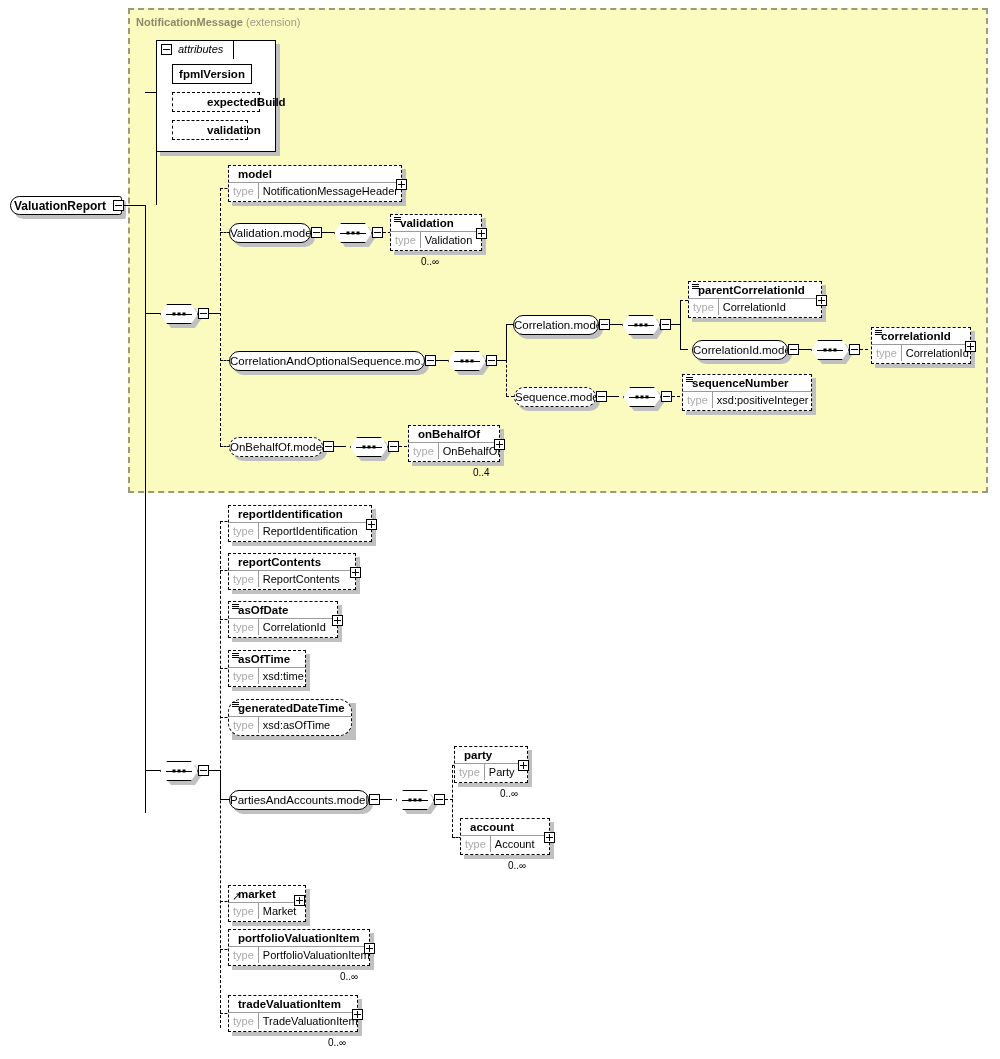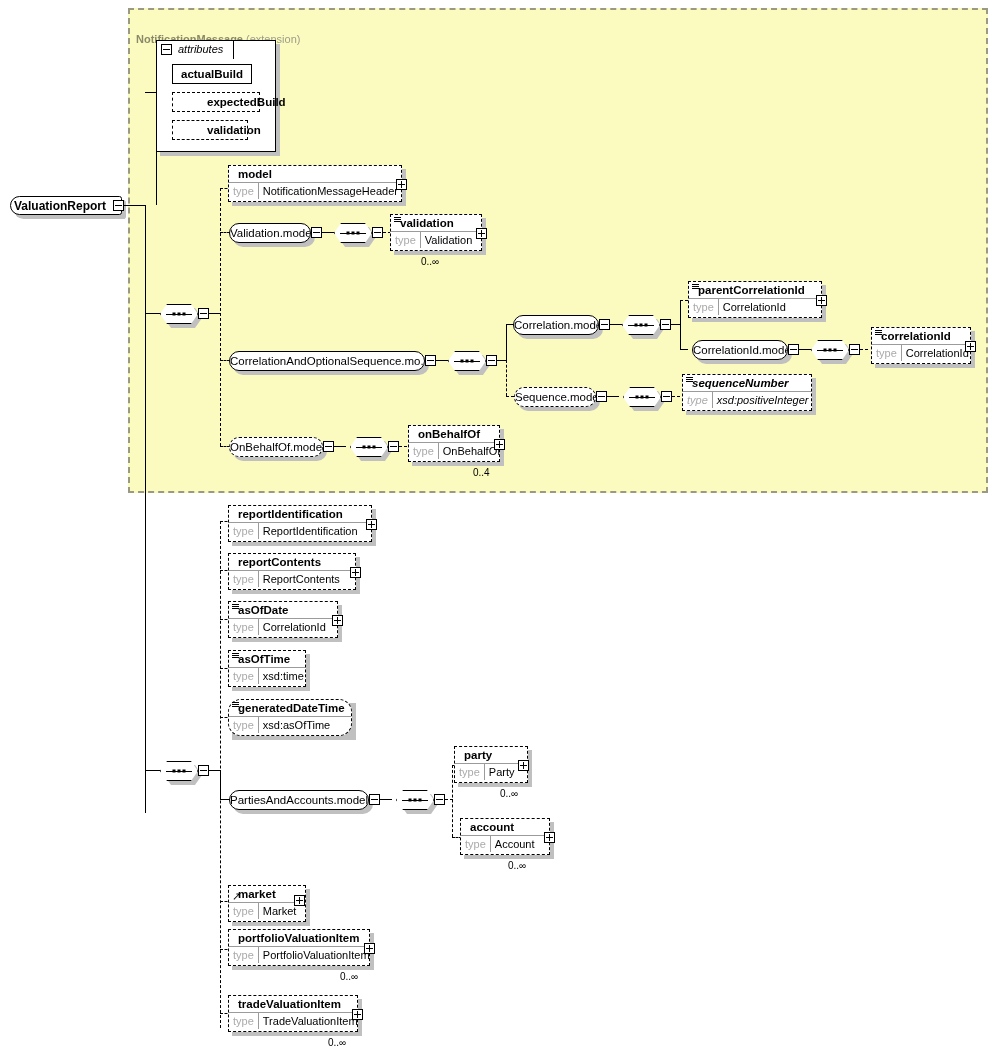--- a/index.html
+++ b/index.html
@@ -1,21 +1,21 @@
 <!DOCTYPE html>
 <html><head>
 <meta charset="utf-8">
 <style>
   html,body{margin:0;padding:0;background:#ffffff;}
   body{font-family:"Liberation Sans",sans-serif;}
   #canvas{position:relative;width:1000px;height:1059px;background:#fff;overflow:hidden;}
 
   
   .ext-box{position:absolute;background:#fcfbbf;border:2px dashed #9a9a82;box-sizing:border-box;}
-  .ext-label{position:absolute;font-size:11px;font-weight:bold;color:#8a8a6a;white-space:nowrap;margin-top:17px;}
+  .ext-label{position:absolute;font-size:11px;font-weight:bold;color:#8a8a6a;white-space:nowrap;}
   .ext-label .paren{font-weight:normal;color:#9c9c8a;}
   .shadow{position:absolute;background:#c0c0c0;z-index:0;}
 
   
   .el{position:absolute;background:#ffffff;box-sizing:border-box;z-index:2;}
   .el.opt{border:1px dashed #000;}
   .el .nm{font-size:11.5px;font-weight:bold;color:#000;padding:1px 4px 0 9px;line-height:15px;white-space:nowrap;}
   .el .tyrow{display:flex;border-top:1px solid #9b9b9b;height:16px;align-items:center;}
   .el .ty{font-size:11px;color:#aaaaaa;padding:0 4px;line-height:16px;border-right:1px solid #9b9b9b;}
   .el .tv{font-size:11px;color:#000;padding:0 4px;line-height:16px;white-space:nowrap;}
@@ -95,21 +95,21 @@
 
   <div class="shadow" style="left:160px;top:44px;width:120px;height:112px;"></div>
   <div class="attrbox" style="left:156px;top:40px;width:120px;height:112px;"></div>
   <div class="attrtab" style="left:156px;top:40px;width:78px;height:19px;">
     <span>attributes</span>
   </div>
   <div class="tgl" style="left:161px;top:44px;"></div>
 
   <div class="shadow" style="left:176px;top:68px;width:80px;height:20px;"></div>
   <div class="attr req" style="left:172px;top:64px;width:80px;height:20px;">
-    <span>actualBuild</span>
+    <span>fpmlVersion</span>
   </div>
 
   <div class="shadow" style="left:176px;top:96px;width:88px;height:20px;"></div>
   <div class="attr opt" style="left:172px;top:92px;width:88px;height:20px;">
     <span>expectedBuild</span>
   </div>
 
   <div class="shadow" style="left:176px;top:124px;width:76px;height:20px;"></div>
   <div class="attr opt" style="left:172px;top:120px;width:76px;height:20px;">
     <span>validation</span>
@@ -282,21 +282,21 @@
       <span class="seqdots">
         <b></b>
         <b></b>
         <b></b>
       </span>
   </div>
   <div class="tgl" style="left:661px;top:391px;"></div>
   <div class="dl h" style="left:672px;top:396px;width:8px;"></div>
 
   <div class="shadow" style="left:686px;top:378px;width:130px;height:37px;"></div>
-  <div class="el opt" style="left:682px;top:374px;width:130px;height:37px;font-style:italic;">
+  <div class="el opt" style="left:682px;top:374px;width:130px;height:37px;">
     <div class="eqico" style="left:3px;top:2px;">
       <i style="top:0"></i>
         <i style="top:2px"></i>
         <i style="top:4px"></i>
     </div>
     <div class="nm">sequenceNumber</div>
     <div class="tyrow">
       <span class="ty">type</span>
       <span class="tv">xsd:positiveInteger</span>
     </div>

